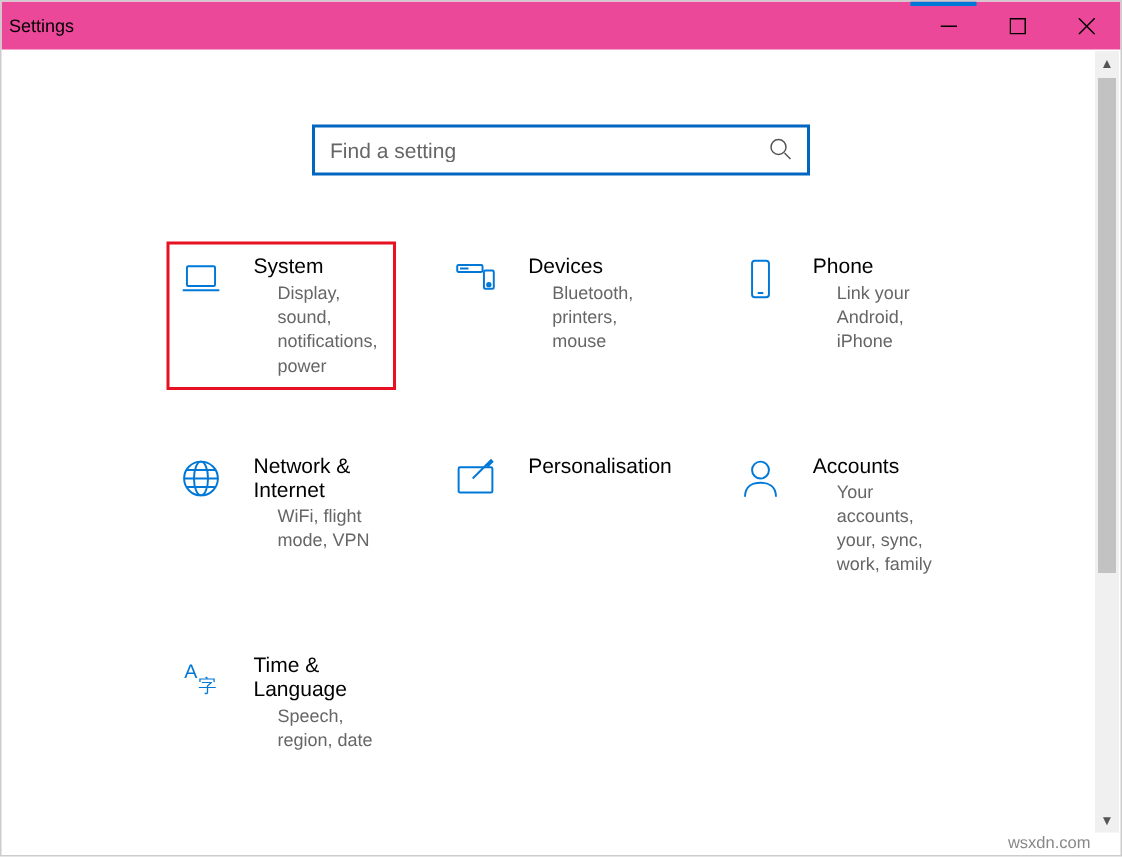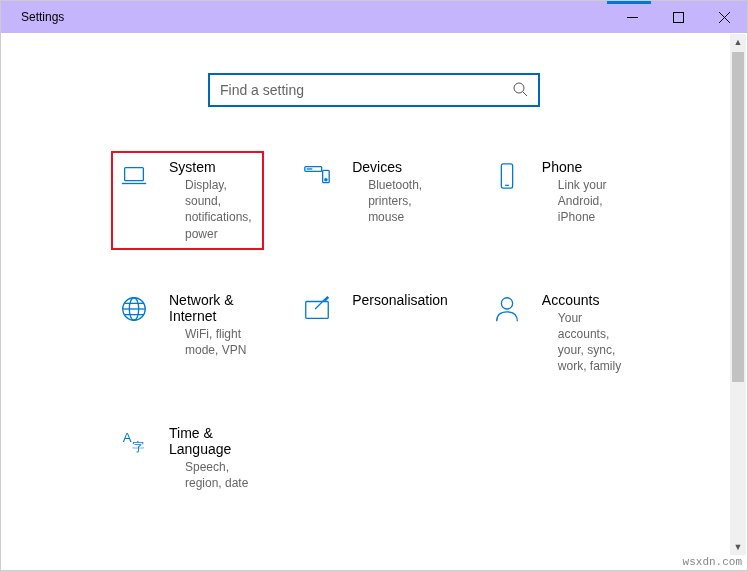--- a/index.html
+++ b/index.html
@@ -9,22 +9,22 @@
       width: 748px;
       height: 571px;
       overflow: hidden;
       position: relative;
       border: 1px solid #ccc;
     }
     .titlebar {
       height: 32px;
       display: flex;
       align-items: center;
-      padding-left: 20px;
-      background: #c4b5fd;
+      padding-left: 5px;
+      background: #ec4899;
     }
     .titlebar-title {
       font-size: 12px;
       color: #000;
     }
     .titlebar-accent {
       position: absolute;
       top: 0;
       right: 96px;
       width: 44px;
@@ -48,20 +48,21 @@
     }
     .content {
       padding-top: 40px;
       height: calc(100% - 32px);
       overflow: hidden;
     }
     .search-wrap {
       display: flex;
       justify-content: center;
       margin-bottom: 44px;
+      margin-top: 10px;
     }
     .search-box {
       width: 332px;
       height: 34px;
       border: 2px solid #0067c0;
       display: flex;
       align-items: center;
       padding: 0 10px;
       position: relative;
     }
@@ -142,25 +143,25 @@
       display:flex;
       align-items:center;
       justify-content:center;
       font-size:9px;
       color:#555;
     }
     .sa-top{ top:0; }
     .sa-bot{ bottom:0; }
     .watermark {
       position: absolute;
-      right: 5px;
+      right: 20px;
       bottom: 2px;
       font-size: 11px;
       color: #888;
-      font-family: Liberation Mono, monospace;
+      font-family: Liberation Sans, sans-serif;
     }
   </style>
 </head>
 <body>
 
 <div class="titlebar">
   <span class="titlebar-title">Settings</span>
   <div class="titlebar-accent"></div>
   <div class="win-controls">
     <div class="win-btn">

